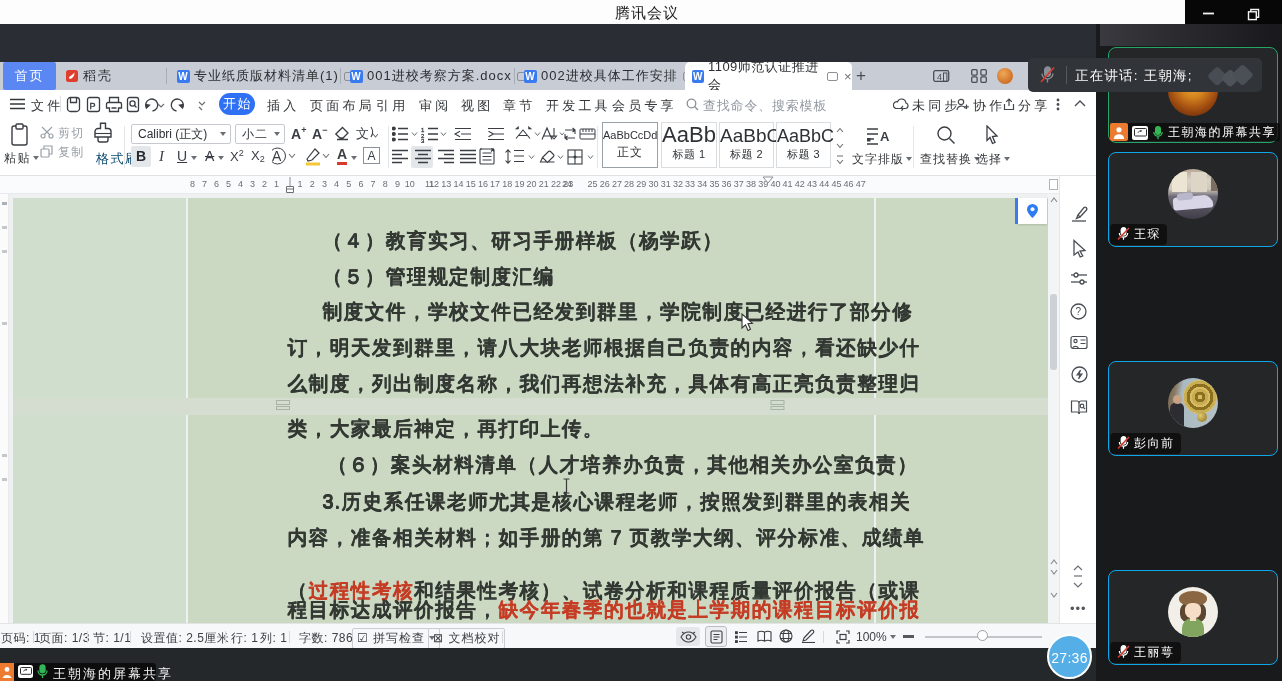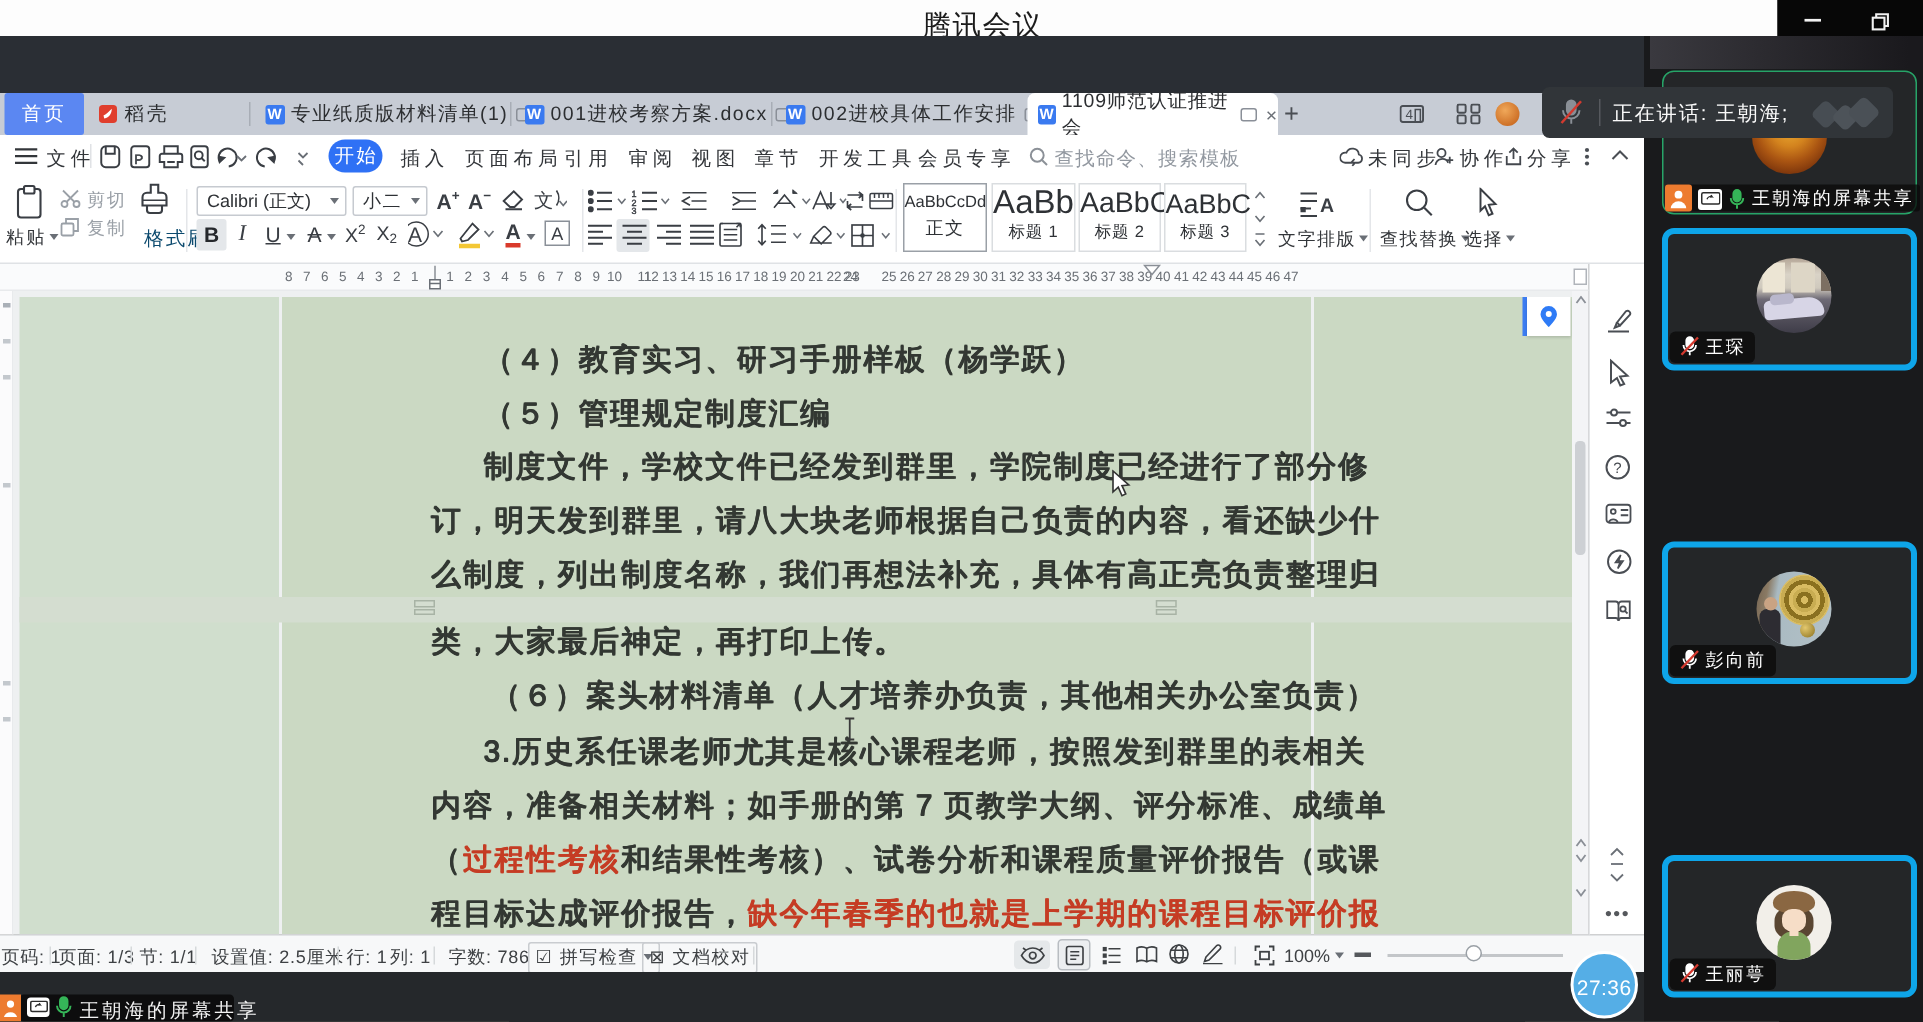--- a/index.html
+++ b/index.html
@@ -1,20 +1,20 @@
 <!DOCTYPE html>
 <html><head><meta charset="utf-8">
 <style>
 *{margin:0;padding:0;box-sizing:border-box}
 html,body{width:1282px;height:681px;overflow:hidden;background:#000}
 body{font-family:"Liberation Sans",sans-serif;position:relative}
 .abs{position:absolute}
 
 #titlebar{left:0;top:0;width:1185px;height:24px;background:#fdfdfd}
-#titletext{left:615px;top:4px;font-size:19px;letter-spacing:1px;color:#1c1c1c}
+#titletext{left:615px;top:4px;font-size:15px;letter-spacing:1px;color:#1c1c1c}
 #darkstrip{left:0;top:24px;width:1100px;height:38px;background:#2a2e34}
 #corner{left:1185px;top:0;width:97px;height:28px;background:#070707}
 
 #tabbar{left:0;top:62px;width:1097px;height:28px;background:#c7ccd5}
 .tab{position:absolute;top:0;height:28px;font-size:13px;color:#2c2e31;display:flex;align-items:center}
 .tabsep{position:absolute;top:6px;width:1px;height:16px;background:#a8adb6}
 .wicon{display:inline-block;width:13px;height:13px;background:#3a7af0;border-radius:2px;color:#fff;font-size:10px;font-weight:bold;text-align:center;line-height:13px;margin-right:4px}
 .scricon{display:inline-block;width:12px;height:9px;border:1px solid #8a8f98;border-radius:2px;margin-left:5px;position:relative}
 
 #menurow{left:0;top:90px;width:1097px;height:28px;background:#fff}
@@ -37,21 +37,21 @@
 .red{color:#c53c24}
 
 #righttools{left:1059px;top:176px;width:37px;height:447px;background:#fff;border-left:1px solid #e4e6e8}
 
 #statusbar{left:0;top:623px;width:1097px;height:25px;background:#f7f8f9;border-top:1px solid #e2e4e6}
 .st{position:absolute;top:6px;font-size:12px;color:#3e4144;letter-spacing:0.5px;white-space:nowrap}
 
 #bottombar{left:0;top:648px;width:1097px;height:33px;background:#25282b}
 
 #sidebar{left:1096px;top:24px;width:186px;height:657px;background:#191a1c}
-.tile{position:absolute;left:12px;width:170px;height:95px;background:#242628;border:4px solid #0ea5e9;border-radius:8px}
+.tile{position:absolute;left:12px;width:170px;height:95px;background:#242628;border:1px solid #0ea5e9;border-radius:8px}
 .avatar{position:absolute;left:59px;top:16px;width:50px;height:50px;border-radius:50%;overflow:hidden}
 .nlabel{position:absolute;left:1px;bottom:1px;background:rgba(10,10,10,.78);border-radius:4px;color:#fff;font-size:12px;letter-spacing:1.5px;display:flex;align-items:center;padding:2px 6px 2px 3px;white-space:nowrap}
 
 #tooltip{left:1028px;top:58px;width:234px;height:34px;background:#313539;border-radius:5px}
 
 #timer{left:1047px;top:634px;width:45px;height:45px;border-radius:50%;background:#55aee6;border:2.5px solid #fff;color:#fff;font-size:14px;text-align:center;line-height:44px;letter-spacing:0.3px}
 </style></head>
 <body>
 <div class="abs" id="titlebar"></div>
 <div class="abs" id="titletext">腾讯会议</div>
@@ -420,21 +420,21 @@
 
   <div class="docline" style="left:322px;top:36px">（４）教育实习、研习手册样板（杨学跃）</div>
   <div class="docline" style="left:322px;top:72px">（５）管理规定制度汇编</div>
   <div class="docline" style="left:322px;top:107px">制度文件，学校文件已经发到群里，学院制度已经进行了部分修</div>
   <div class="docline" style="left:287px;top:143px">订，明天发到群里，请八大块老师根据自己负责的内容，看还缺少什</div>
   <div class="docline" style="left:287px;top:179px">么制度，列出制度名称，我们再想法补充，具体有高正亮负责整理归</div>
   <div class="docline" style="left:287px;top:224px">类，大家最后神定，再打印上传。</div>
   <div class="docline" style="left:327px;top:260px">（６）案头材料清单（人才培养办负责，其他相关办公室负责）</div>
   <div class="docline" style="left:322px;top:297px">3.历史系任课老师尤其是核心课程老师，按照发到群里的表相关</div>
   <div class="docline" style="left:287px;top:333px">内容，准备相关材料；如手册的第 7 页教学大纲、评分标准、成绩单</div>
-  <div class="docline" style="left:287px;top:369px">（<span class="red">过程性考核</span>和结果性考核）、试卷分析和课程质量评价报告（或课</div>
+  <div class="docline" style="left:287px;top:386px">（<span class="red">过程性考核</span>和结果性考核）、试卷分析和课程质量评价报告（或课</div>
   <div class="docline" style="left:287px;top:405px">程目标达成评价报告，<span class="red">缺今年春季的也就是上学期的课程目标评价报</span></div>
 
   <div class="abs" style="left:1015px;top:4px;width:2.5px;height:26px;background:#3d7df2"></div>
   <div class="abs" style="left:1017.5px;top:4px;width:29px;height:26px;background:#fff;box-shadow:0 1px 2px rgba(0,0,0,.15)">
     <svg style="position:absolute;left:8px;top:5px" width="13" height="16" viewBox="0 0 13 16">
         <path d="M6.5 1 a5.5 5.5 0 0 1 5.5 5.5 c0 3.5-5.5 8.5-5.5 8.5 s-5.5-5-5.5-8.5 A5.5 5.5 0 0 1 6.5 1 z" fill="#2e7bf6"></path>
         <circle cx="6.5" cy="6.3" r="2" fill="#fff"></circle>
       </svg>
   </div>
 

